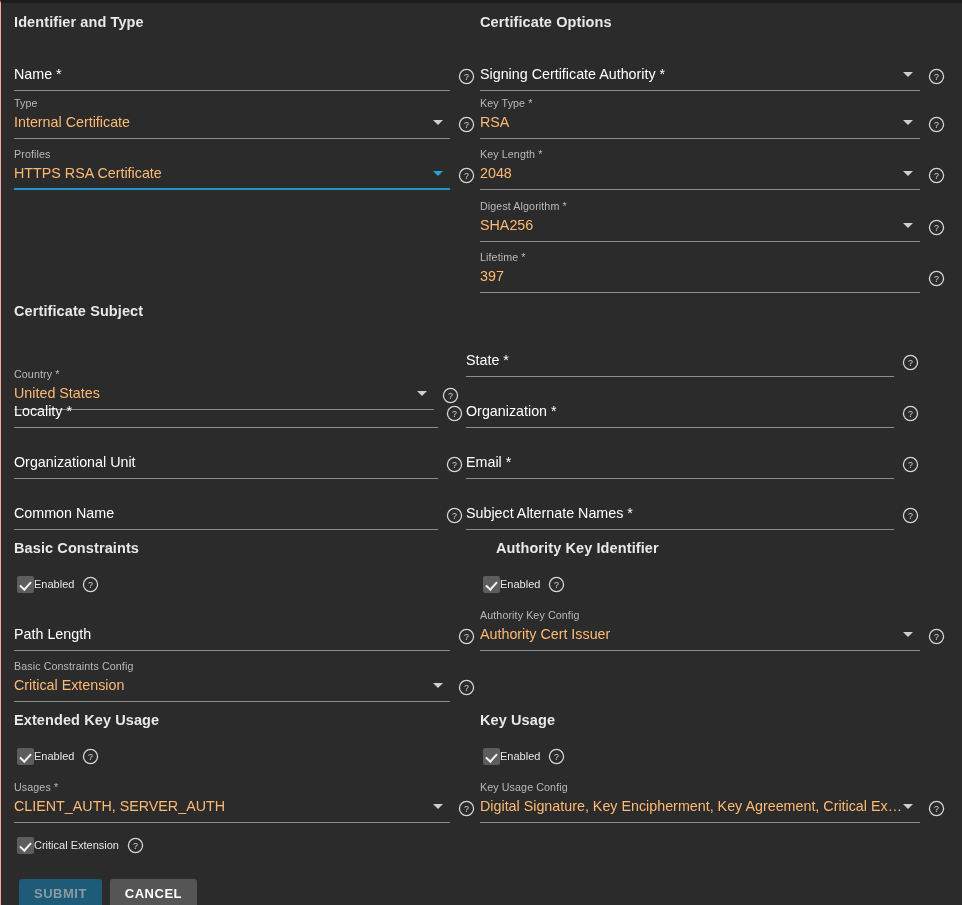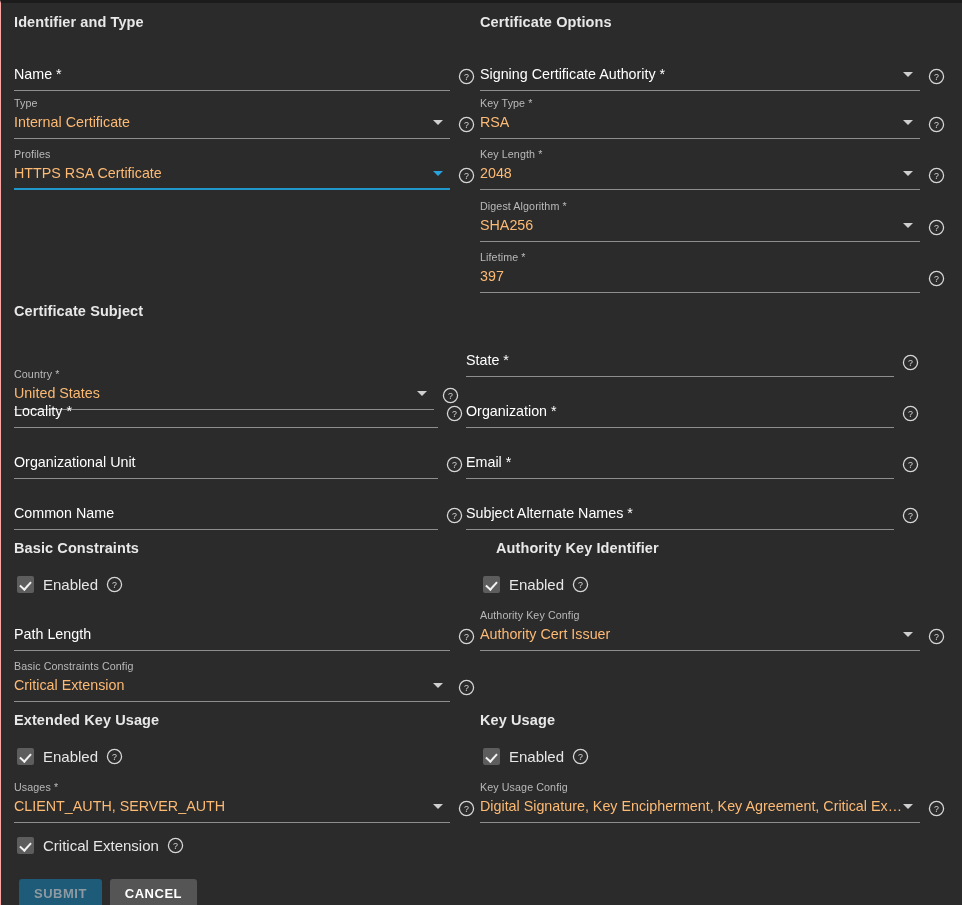--- a/index.html
+++ b/index.html
@@ -102,22 +102,21 @@
   .cbox::after {
     content: "";
     position: absolute;
     left: 5px; top: 3px;
     width: 5px; height: 9px;
     border: solid #f2f2f2;
     border-width: 0 2px 2px 0;
     transform: rotate(42deg);
   }
   .cblabel {
-    margin-left: 9px;
-    font-size: 15px;
+    font-size: 11px;
     color: #e6e6e6;
     white-space: nowrap;
   }
   .cbhelp { margin-left: 8px; width: 17px; height: 17px; flex:none; }
   .cbhelp svg { display:block; width:17px; height:17px; }
 
   
   .btnbar { position: absolute; left: 18px; top: 876px; display: flex; gap: 8px; }
   .btn {
     height: 29px;

